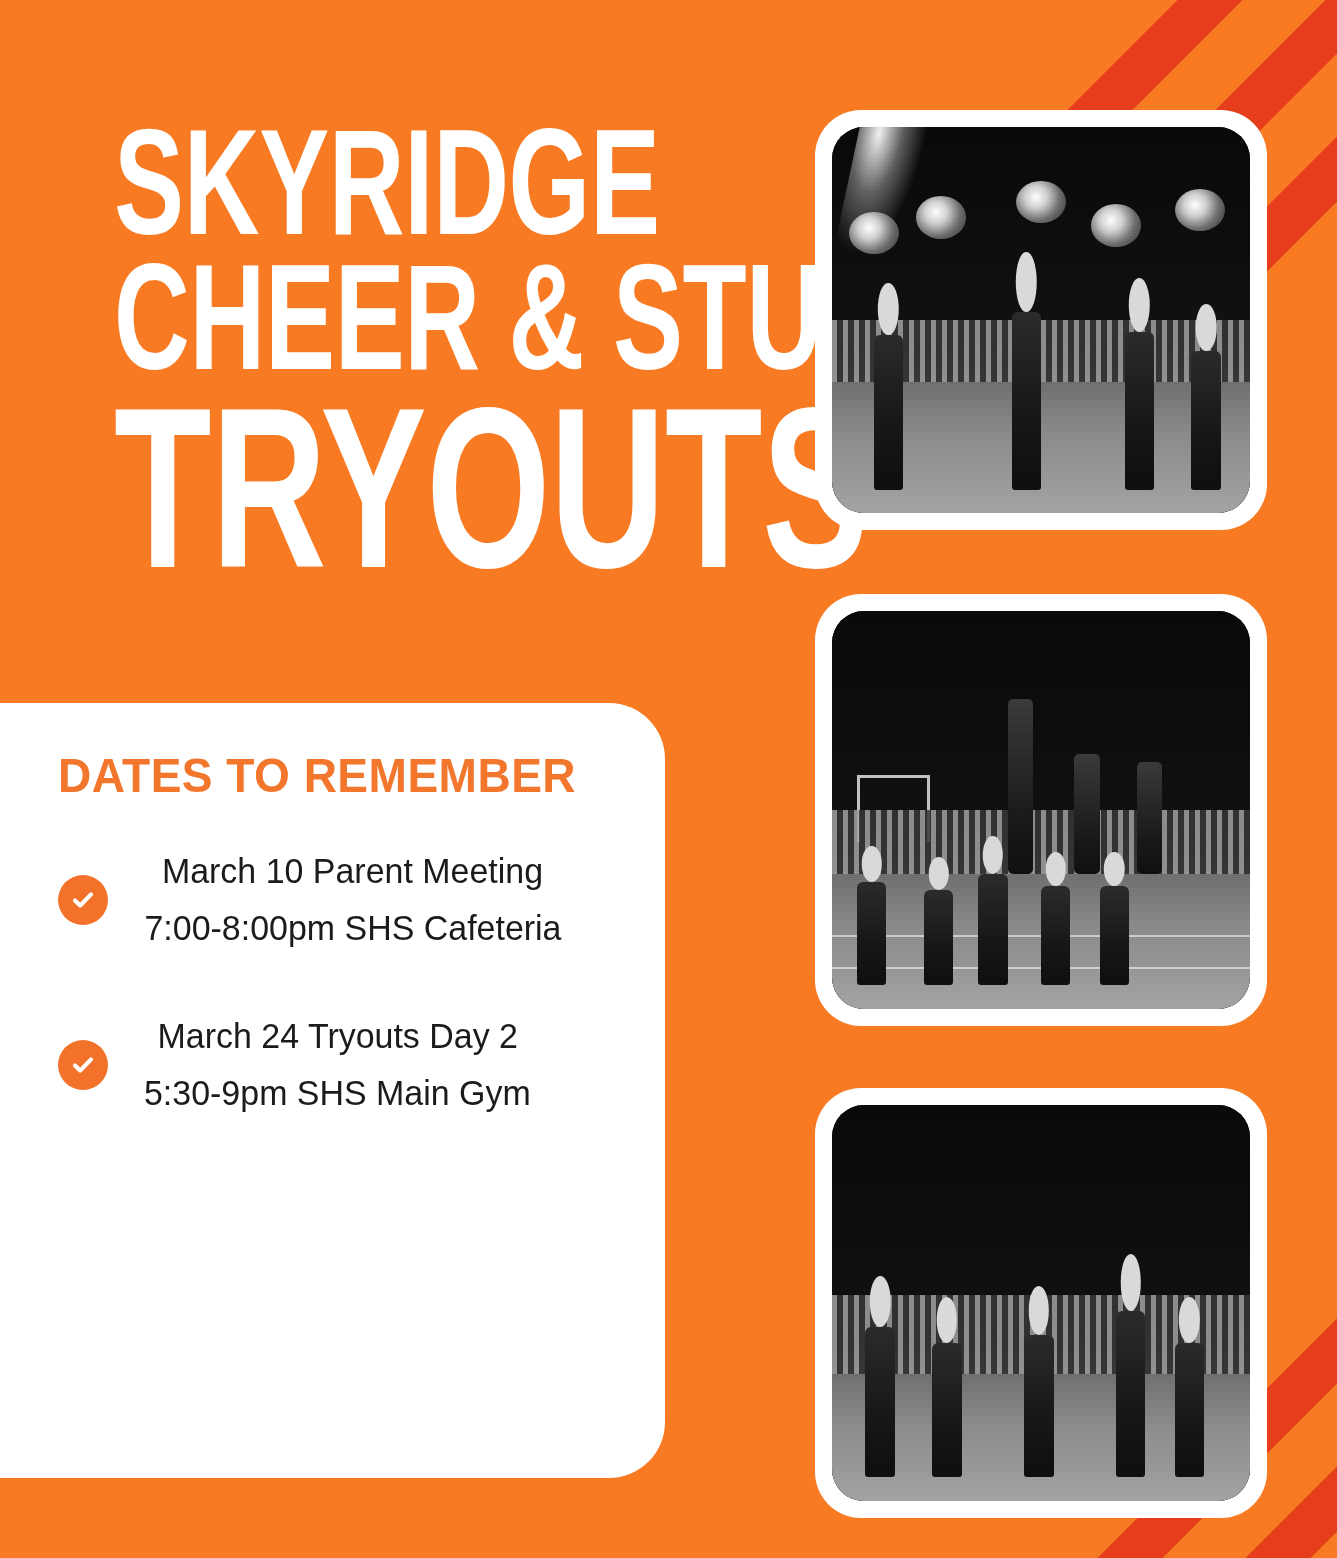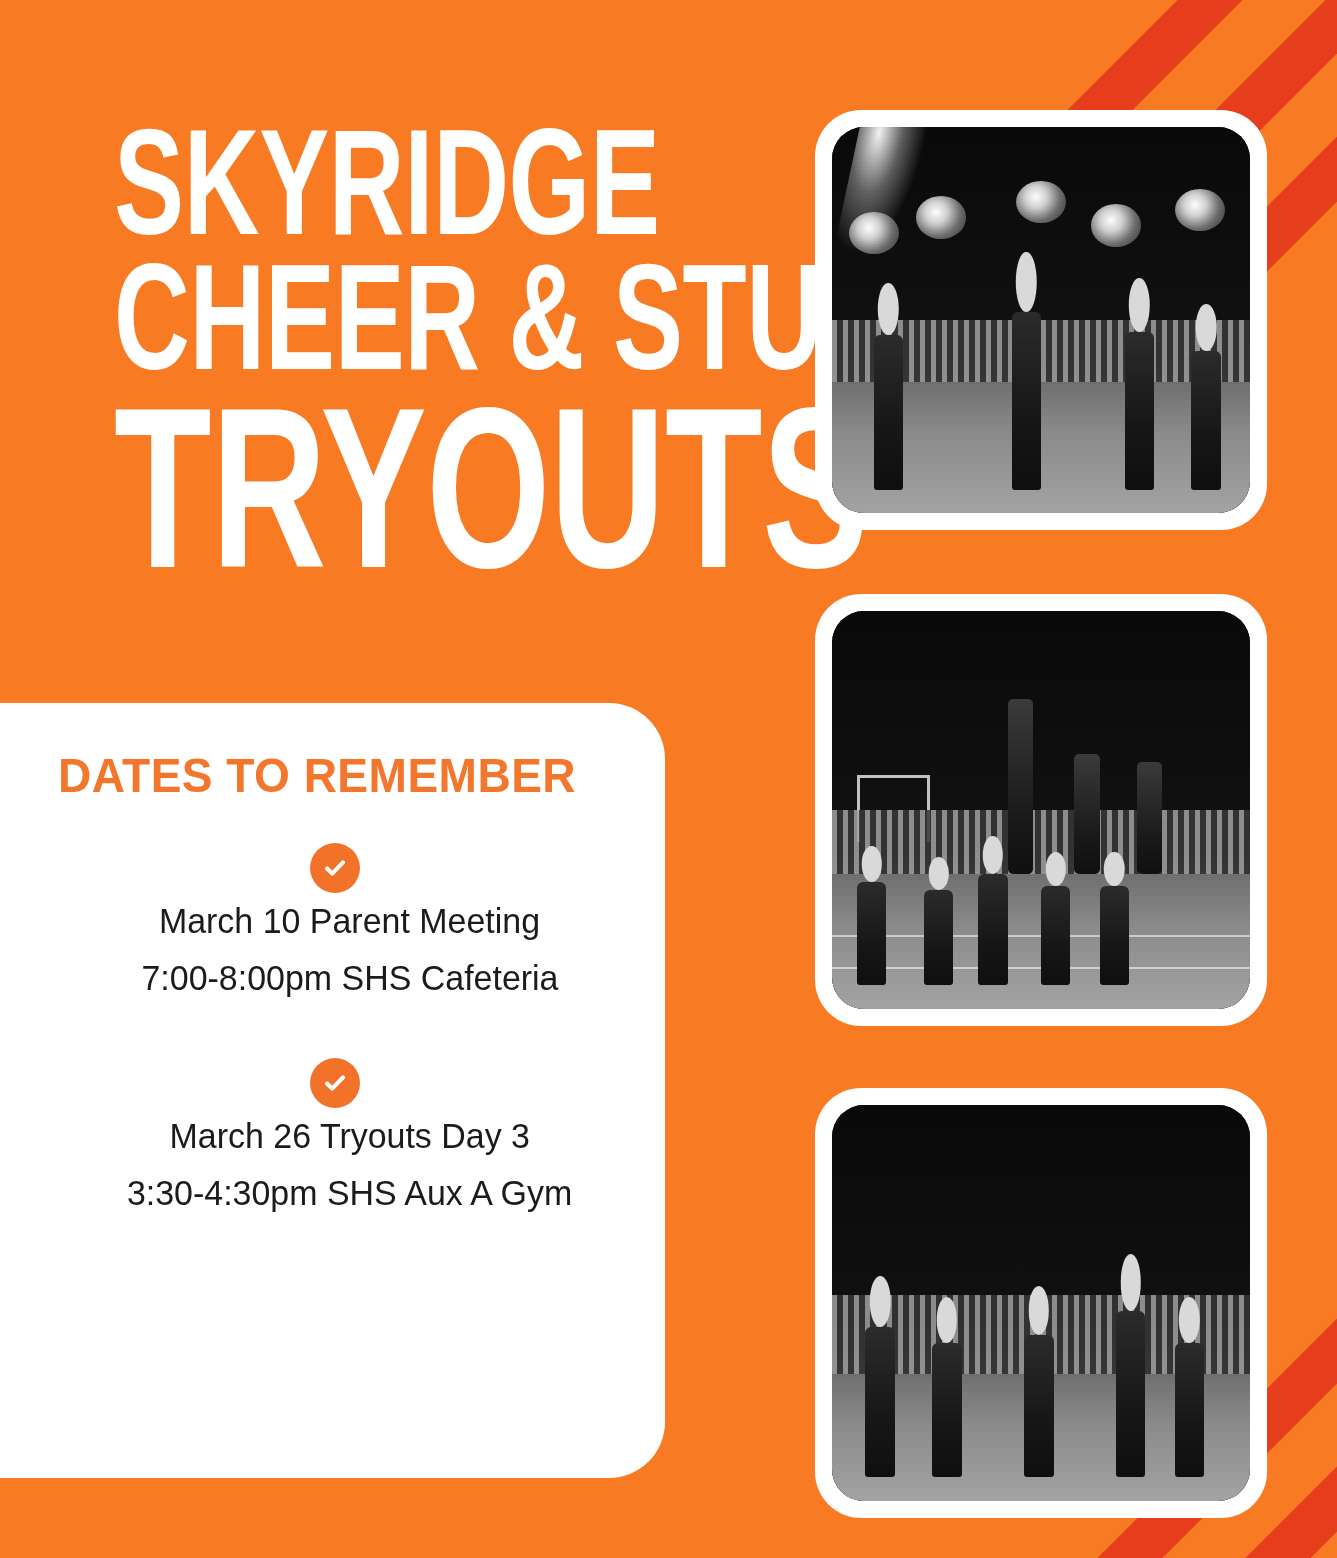--- a/index.html
+++ b/index.html
@@ -83,21 +83,20 @@
     transform-origin: left center;
     white-space: nowrap;
     margin: 0 0 40px 0;
   }
 
   .date-list { margin: 0; padding: 0; list-style: none; }
   .date-item {
     display: flex;
     align-items: center;
     margin-bottom: 52px;
-    flex-direction: column;
   }
   .check-badge {
     flex: 0 0 auto;
     width: 50px;
     height: 50px;
     border-radius: 50%;
     background: #F2722A;
     display: flex;
     align-items: center;
     justify-content: center;
@@ -241,32 +240,32 @@
             <path d="M5 13.6 L10.2 18.6 L21 7.4" fill="none" stroke="#ffffff" stroke-width="4.2" stroke-linecap="round" stroke-linejoin="round"></path>
           </svg>
         </span>
         <span class="date-lines">
           <span class="date-line">March 10 Parent Meeting</span>
           <span class="date-line">7:00-8:00pm SHS Cafeteria</span>
         </span>
       </li>
 
 
-
       <li class="date-item">
         <span class="check-badge">
           <svg width="26" height="26" viewBox="0 0 26 26" aria-hidden="true">
             <path d="M5 13.6 L10.2 18.6 L21 7.4" fill="none" stroke="#ffffff" stroke-width="4.2" stroke-linecap="round" stroke-linejoin="round"></path>
           </svg>
         </span>
         <span class="date-lines">
-          <span class="date-line">March 26 Tryouts Day 3</span>
-          <span class="date-line">3:30-4:30pm SHS Aux A Gym</span>
+          <span class="date-line">March 24 Tryouts Day 2</span>
+          <span class="date-line">5:30-9pm SHS Main Gym</span>
         </span>
       </li>
+
 
     </ul>
   </div>
 
   <div class="photo-frame ph1">
     <div class="photo">
       <div class="sky"></div>
       <div class="lightbeam"></div>
       <div class="crowd"></div>
       <div class="field"></div>

